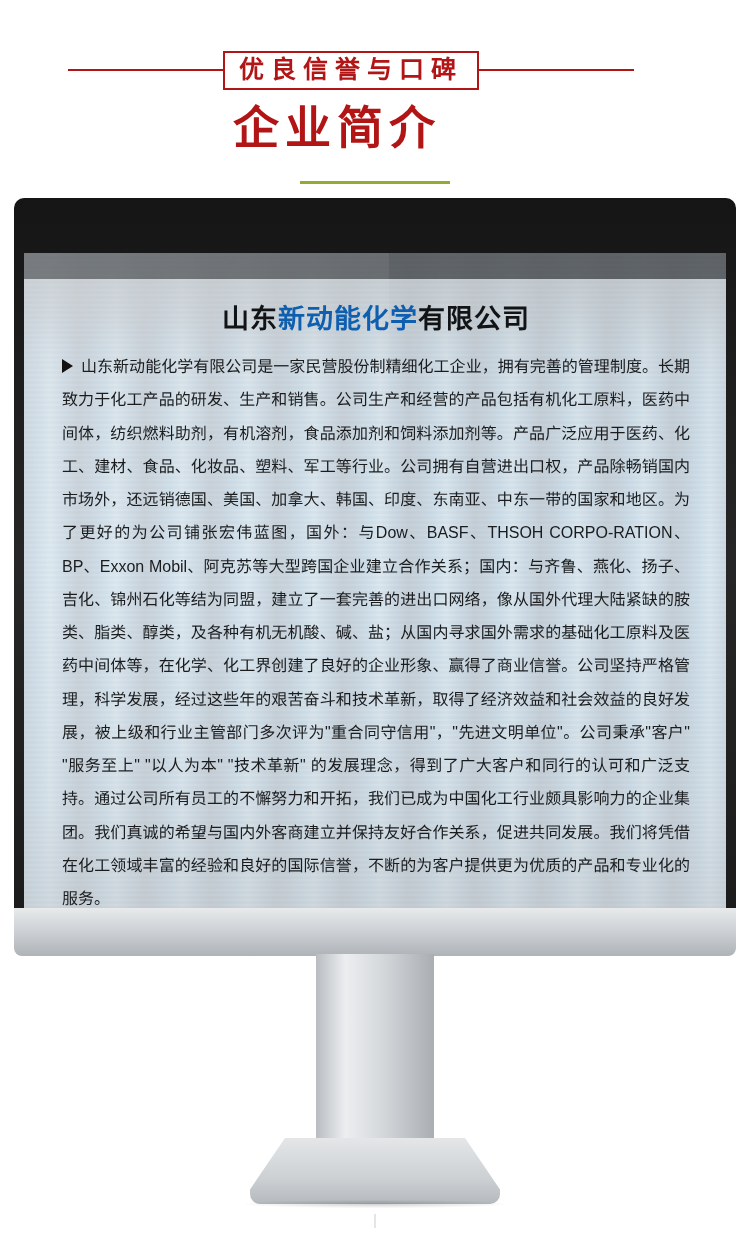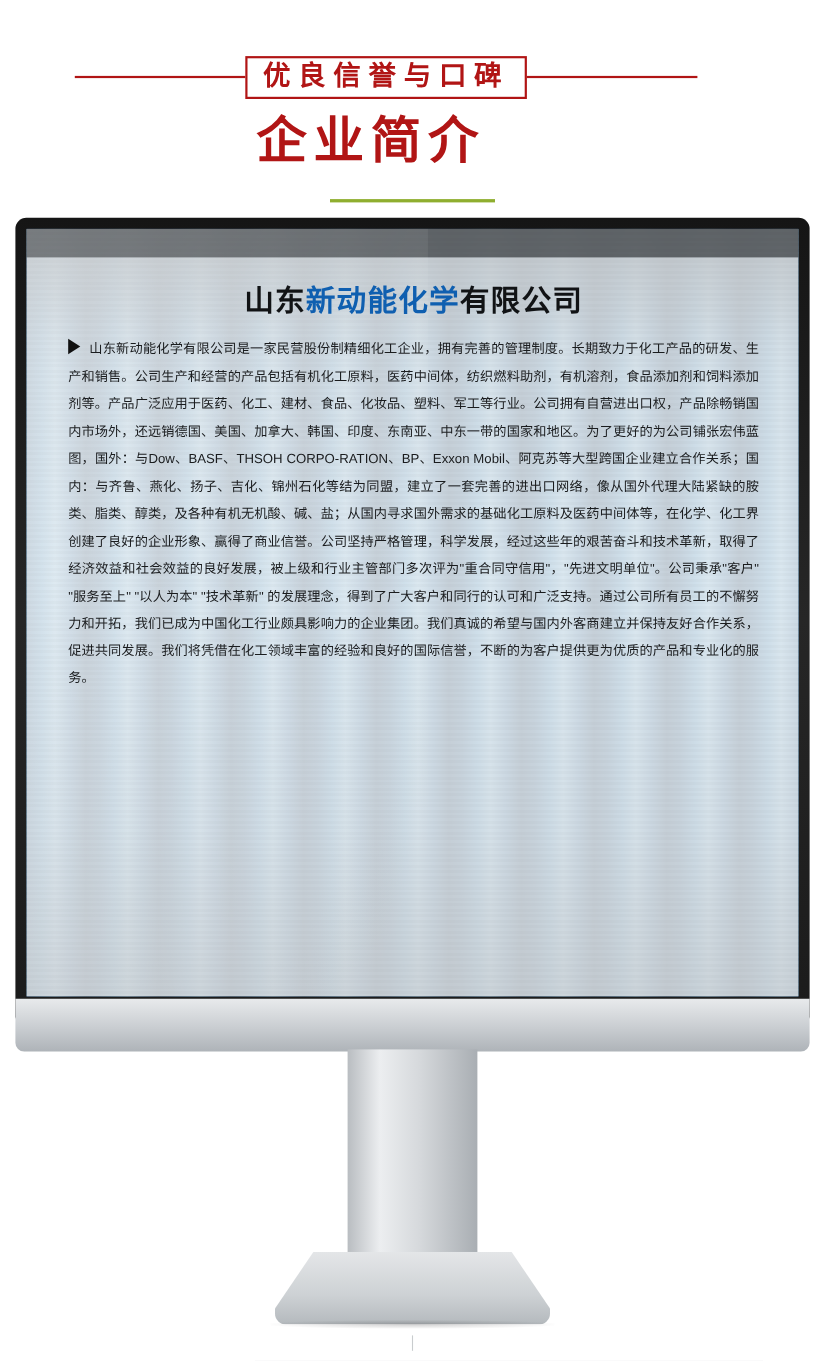--- a/index.html
+++ b/index.html
@@ -82,20 +82,21 @@
     border-radius: 10px 10px 4px 4px;
     padding: 10px 10px 22px 10px;
     box-sizing: border-box;
   }
   .screen {
     position: relative;
     width: 100%;
     height: 100%;
     overflow: hidden;
     background: #1e2a33;
+    margin-top: 45px;
   }
   
   .screen-photo {
     position: absolute;
     inset: 0;
     background:
       linear-gradient(180deg, rgba(10,18,26,0.75) 0%, rgba(20,40,58,0.30) 18%, rgba(30,60,85,0.15) 45%, rgba(20,35,50,0.45) 100%),
       repeating-linear-gradient(90deg,
         #2f5d85 0px, #57a0cf 14px, #9fd3ef 26px, #4f86b3 40px, #20405e 54px, #2f5d85 66px),
       linear-gradient(180deg, #3d6d95 0%, #6ca6cd 40%, #44708f 100%);
@@ -145,21 +146,21 @@
     text-align: center;
     font-size: 27px;
     font-weight: bold;
     letter-spacing: 1px;
     margin: 10px 0 14px 0;
     color: #111315;
     white-space: nowrap;
   }
   .company-title .hl { color: #0f5fb0; }
   .para {
-    font-size: 12px;
+    font-size: 16px;
     line-height: 2.08;
     text-align: justify;
     text-justify: inter-ideograph;
     color: #1a1c1e;
     font-weight: 500;
   }
   .arrow-marker {
     display: inline-block;
     width: 0; height: 0;
     border-left: 11px solid #111;

